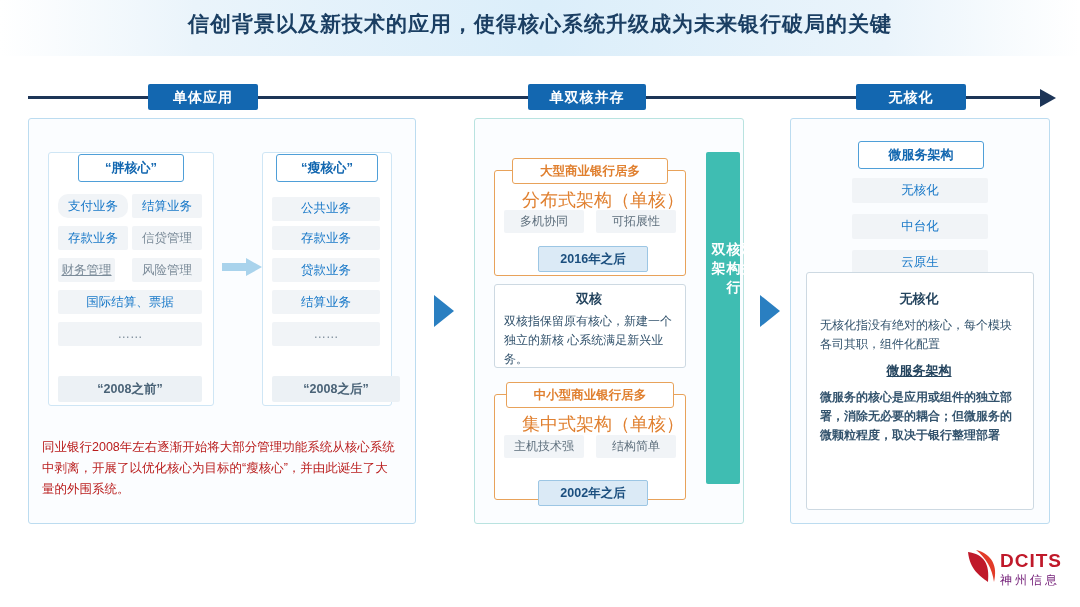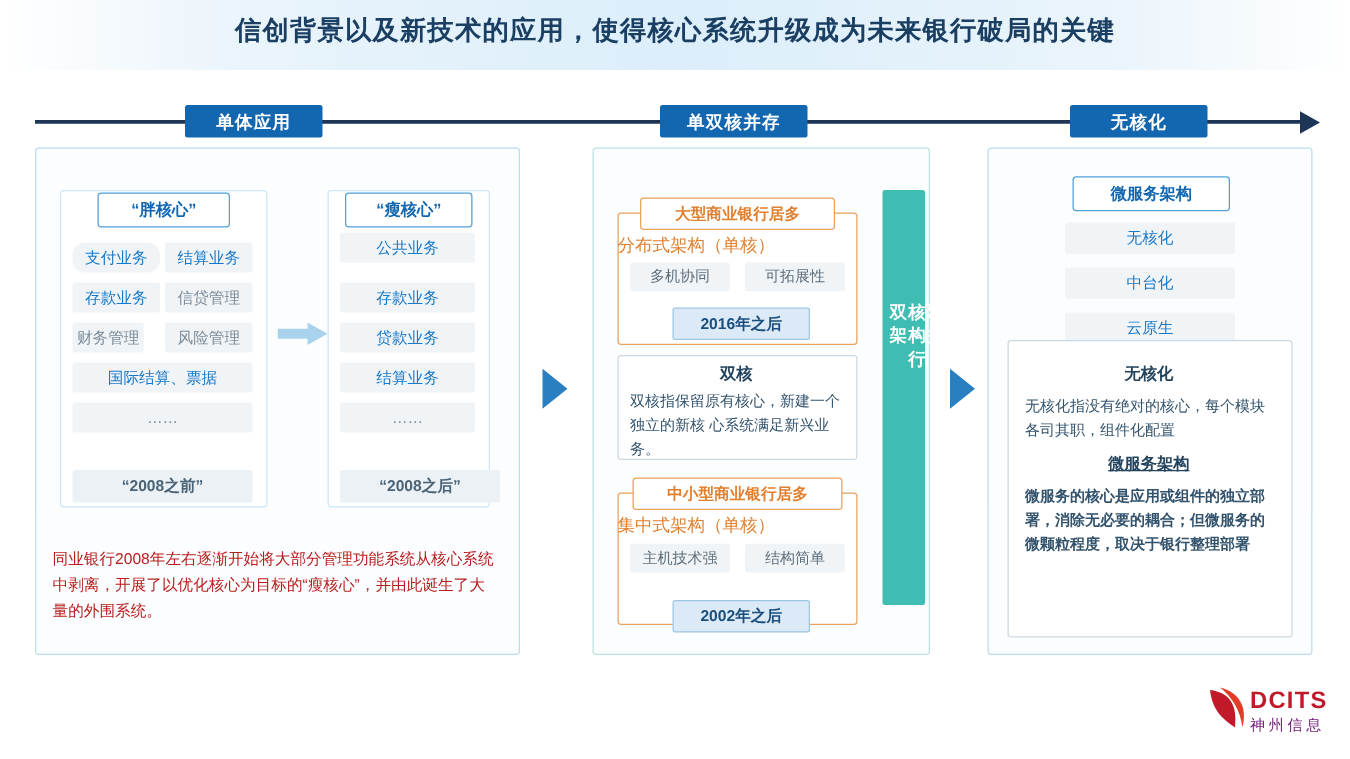--- a/index.html
+++ b/index.html
@@ -82,21 +82,21 @@
   
   .orange-box{
     position:absolute;border:1px solid #e8a25a;border-radius:3px;background:#ffffff;
   }
   .orange-head{
     position:absolute;height:24px;line-height:24px;text-align:center;
     border:1px solid #e8a25a;border-radius:3px;background:#ffffff;
     color:#e08030;font-size:12.5px;font-weight:bold;
   }
   .orange-sub{
-    position:absolute;text-align:left;color:#e08030;font-size:14px;
+    position:absolute;text-align:right;color:#e08030;font-size:18px;
   }
   .grey-pill{
     position:absolute;height:23px;line-height:23px;text-align:center;
     background:#f1f4f7;color:#5d6e7c;font-size:12px;border-radius:2px;
   }
   .blue-foot{
     position:absolute;height:24px;line-height:24px;text-align:center;
     background:#dbeaf6;border:1px solid #9cc6e4;border-radius:2px;
     color:#1a4e7e;font-size:12.5px;font-weight:bold;
   }
@@ -158,35 +158,35 @@
 <div class="stage-label s3">无核化</div>
 
 <div class="panel p1"></div>
 
 <div class="box-col" style="left:48px;top:152px;width:164px;height:252px;"></div>
 <div class="col-head" style="left:78px;top:154px;width:104px;">“胖核心”</div>
 <div class="cell blue" style="left:58px;top:194px;width:70px;border-radius:10px;">支付业务</div>
 <div class="cell blue" style="left:132px;top:194px;width:70px;">结算业务</div>
 <div class="cell blue" style="left:58px;top:226px;width:70px;">存款业务</div>
 <div class="cell" style="left:132px;top:226px;width:70px;">信贷管理</div>
-<div class="cell" style="left:58px;top:258px;width:57px;">财务管理</div>
+<div class="cell" style="left:58px;top:258px;width:57px;text-decoration:underline;">财务管理</div>
 <div class="cell" style="left:132px;top:258px;width:70px;">风险管理</div>
 <div class="cell blue wide" style="left:58px;top:290px;width:144px;">国际结算、票据</div>
 <div class="cell wide" style="left:58px;top:322px;width:144px;">……</div>
 <div class="col-foot" style="left:58px;top:376px;width:144px;">“2008之前”</div>
 
 <div class="mid-arrow">
   <svg width="40" height="18" viewBox="0 0 40 18">
     <path d="M0 5 H24 V0 L40 9 L24 18 V13 H0 Z" fill="#a9d3ec"></path>
   </svg>
 </div>
 
 <div class="box-col" style="left:262px;top:152px;width:128px;height:252px;"></div>
 <div class="col-head" style="left:276px;top:154px;width:100px;">“瘦核心”</div>
-<div class="cell blue" style="left:272px;top:186px;width:108px;">公共业务</div>
+<div class="cell blue" style="left:272px;top:197px;width:108px;font-family:Liberation Mono, monospace;">公共业务</div>
 <div class="cell blue" style="left:272px;top:226px;width:108px;">存款业务</div>
 <div class="cell blue" style="left:272px;top:258px;width:108px;">贷款业务</div>
 <div class="cell blue" style="left:272px;top:290px;width:108px;">结算业务</div>
 <div class="cell" style="left:272px;top:322px;width:108px;">……</div>
 <div class="col-foot" style="left:272px;top:376px;width:128px;">“2008之后”</div>
 
 <div class="caption">同业银行2008年左右逐渐开始将大部分管理功能系统从核心系统中剥离，开展了以优化核心为目标的“瘦核心”，并由此诞生了大量的外围系统。</div>
 
 <div class="big-arrow a1"></div>
 <div class="big-arrow a2"></div>

